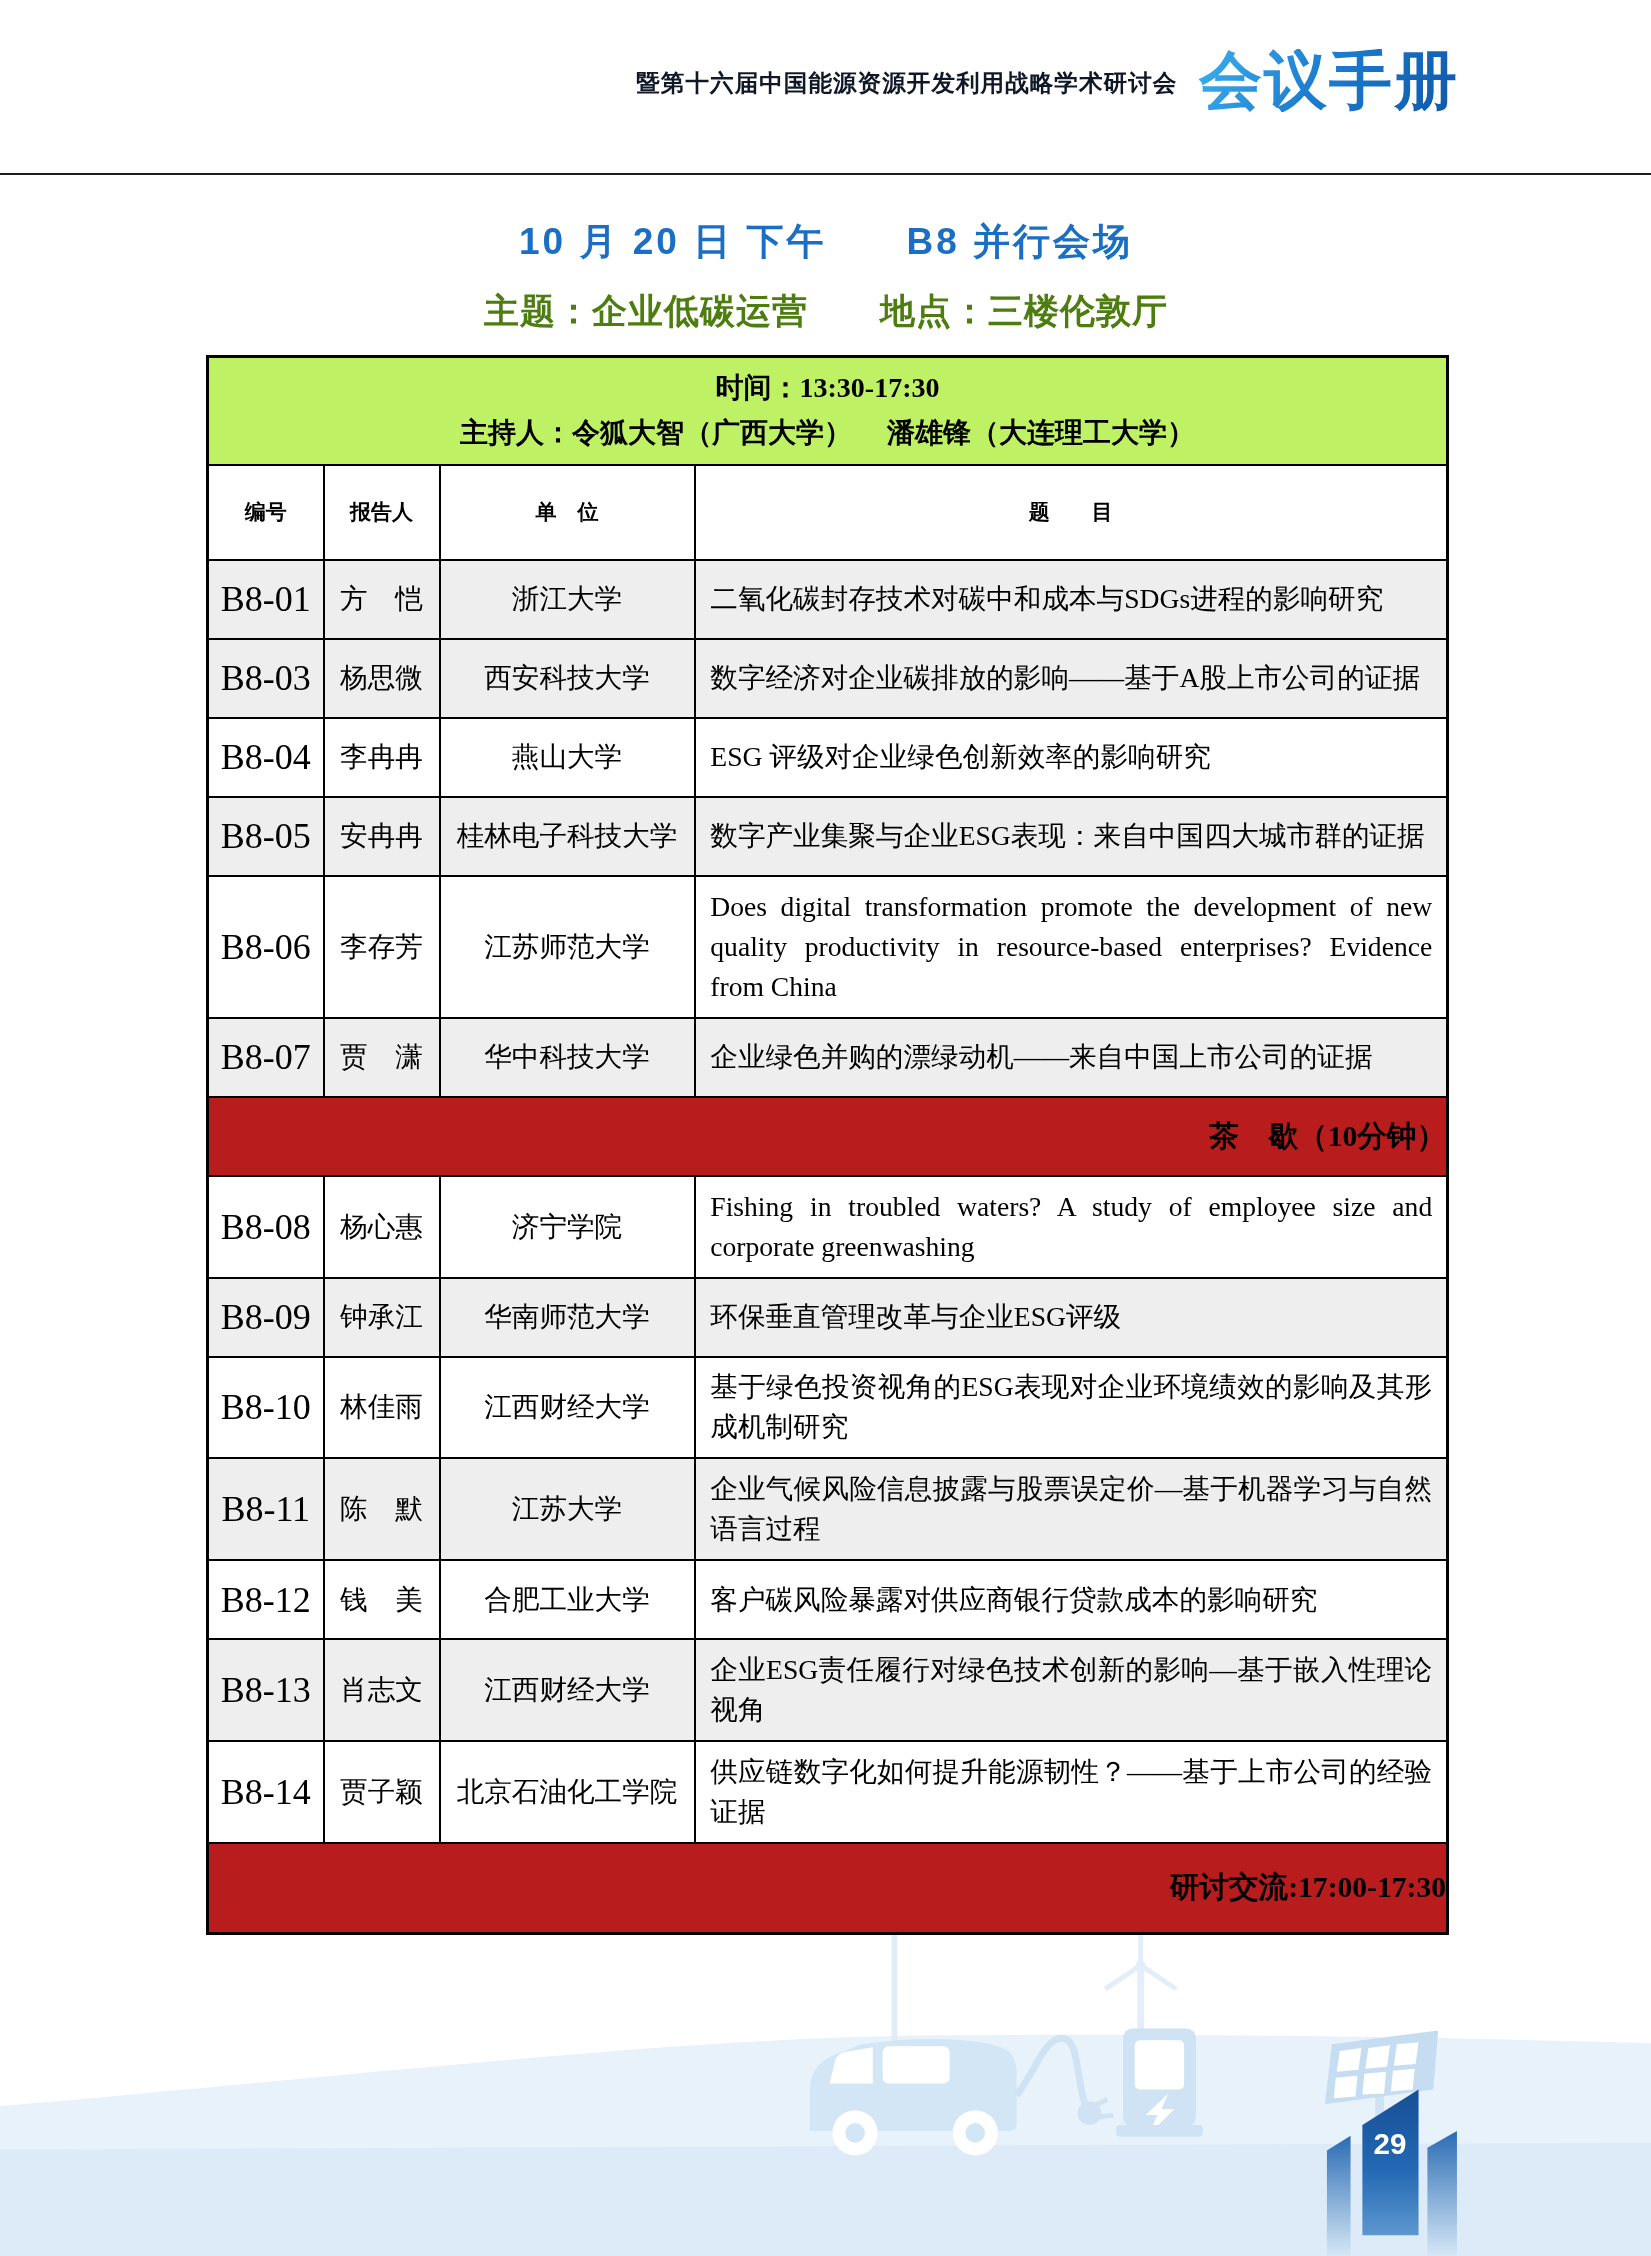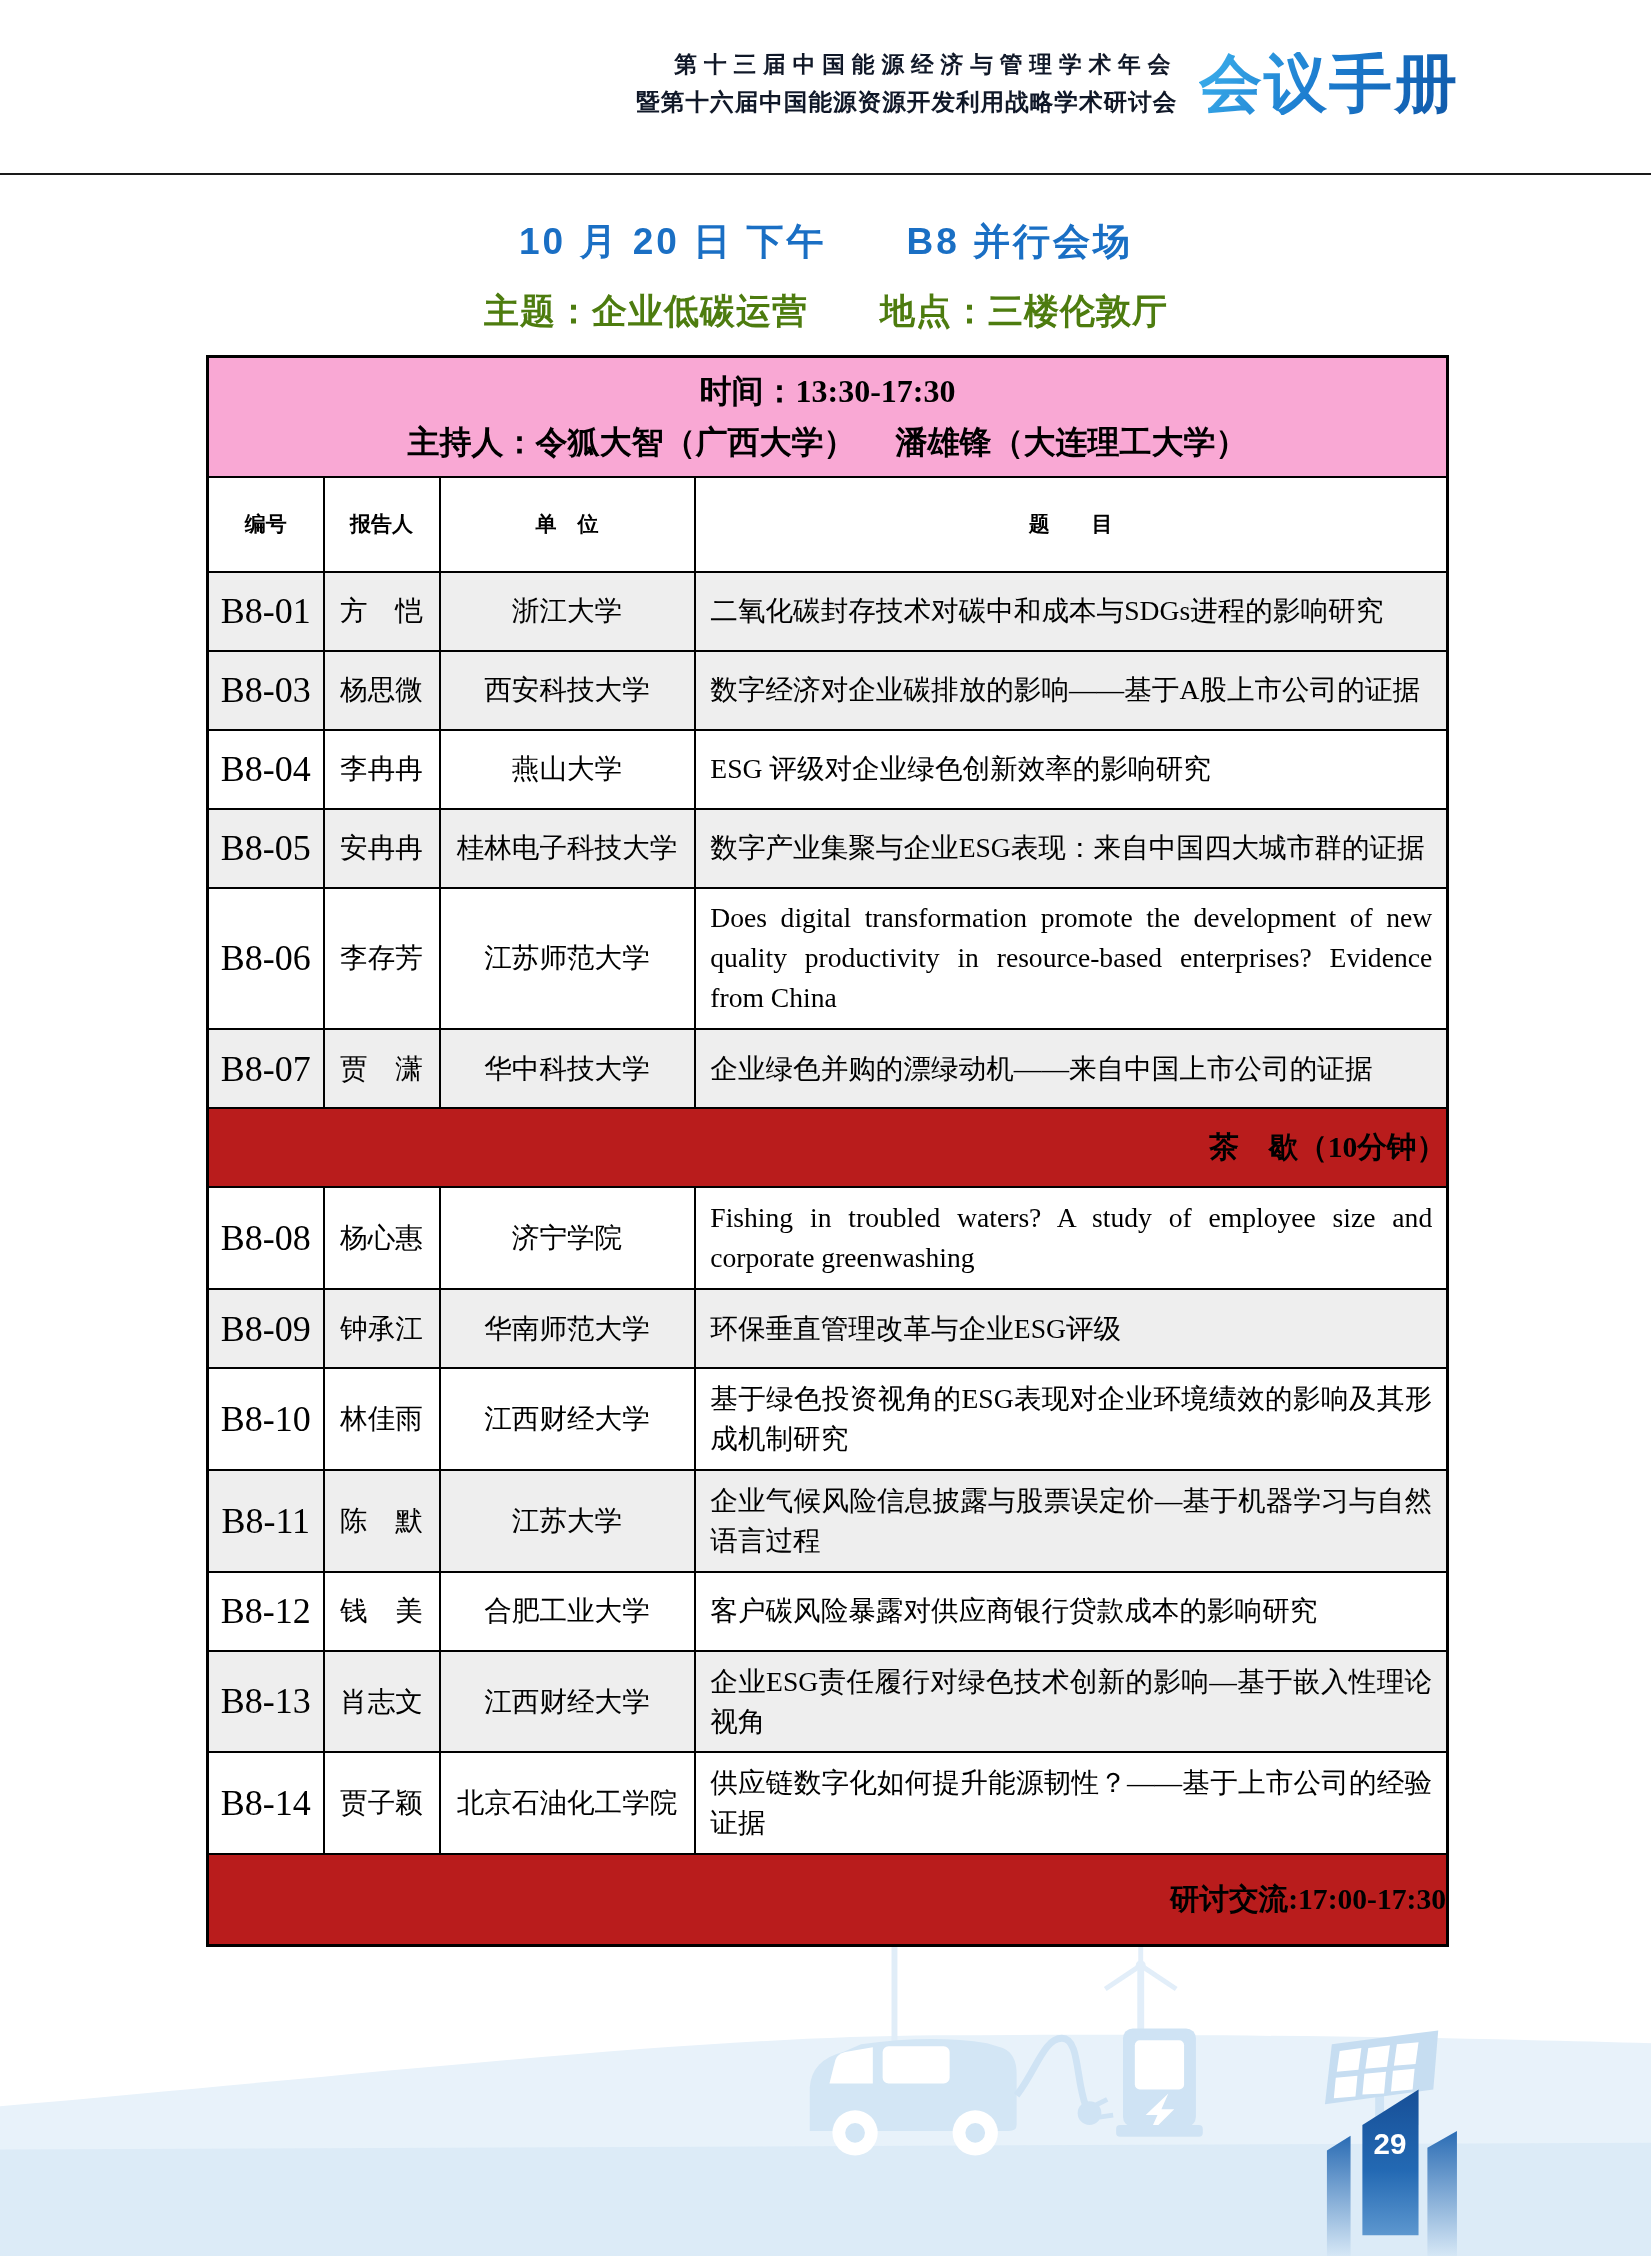--- a/index.html
+++ b/index.html
@@ -39,22 +39,22 @@
   }
 
   
   .schedule-wrap { position:absolute; top:355px; left:206px; width:1243px; z-index:1; }
   table.schedule {
     width:100%; border-collapse:collapse; border:3px solid #000;
     font-size:27.6px; line-height:1.45;
   }
   table.schedule td { border:2px solid #000; vertical-align:middle; }
   tr.info-row td {
-    background:#f9a8d4; text-align:center; font-weight:bold;
-    padding:9.9px 7.9px; font-size:32px;
+    background:#bef264; text-align:center; font-weight:bold;
+    padding:9.9px 7.9px; font-size:28px;
   }
   .info-line { display:block; }
   .info-line + .info-line { margin-top:5px; }
   tr.cols-row td {
     font-family:"Liberation Sans","DejaVu Sans",sans-serif;
     font-weight:bold; text-align:center; font-size:21px; height:95px; white-space:pre;
   }
   td.c-id, td.c-speaker, td.c-affil { text-align:center; padding:5.9px 3.9px; }
   td.c-id { font-size:36px; }
   td.c-speaker { white-space:pre; }
@@ -70,21 +70,20 @@
   .pageno-text {
     font-family:"Liberation Sans","DejaVu Sans",sans-serif;
     font-size:30px; font-weight:bold; fill:#ffffff;
   }
 </style>
 </head>
 <body>
 
 <div class="page-header">
   <div class="header-lines">
-    <div class="header-line1">第十三届中国能源经济与管理学术年会</div>
     <div class="header-line2">暨第十六届中国能源资源开发利用战略学术研讨会</div>
   </div>
   <div class="logo-text">会议手册</div>
 </div>
 <div class="header-rule"></div>
 
 <div class="session-title">10 月 20 日 下午　　B8 并行会场</div>
 <div class="session-subtitle">主题：企业低碳运营　　地点：三楼伦敦厅</div>
 
 <div class="schedule-wrap">

